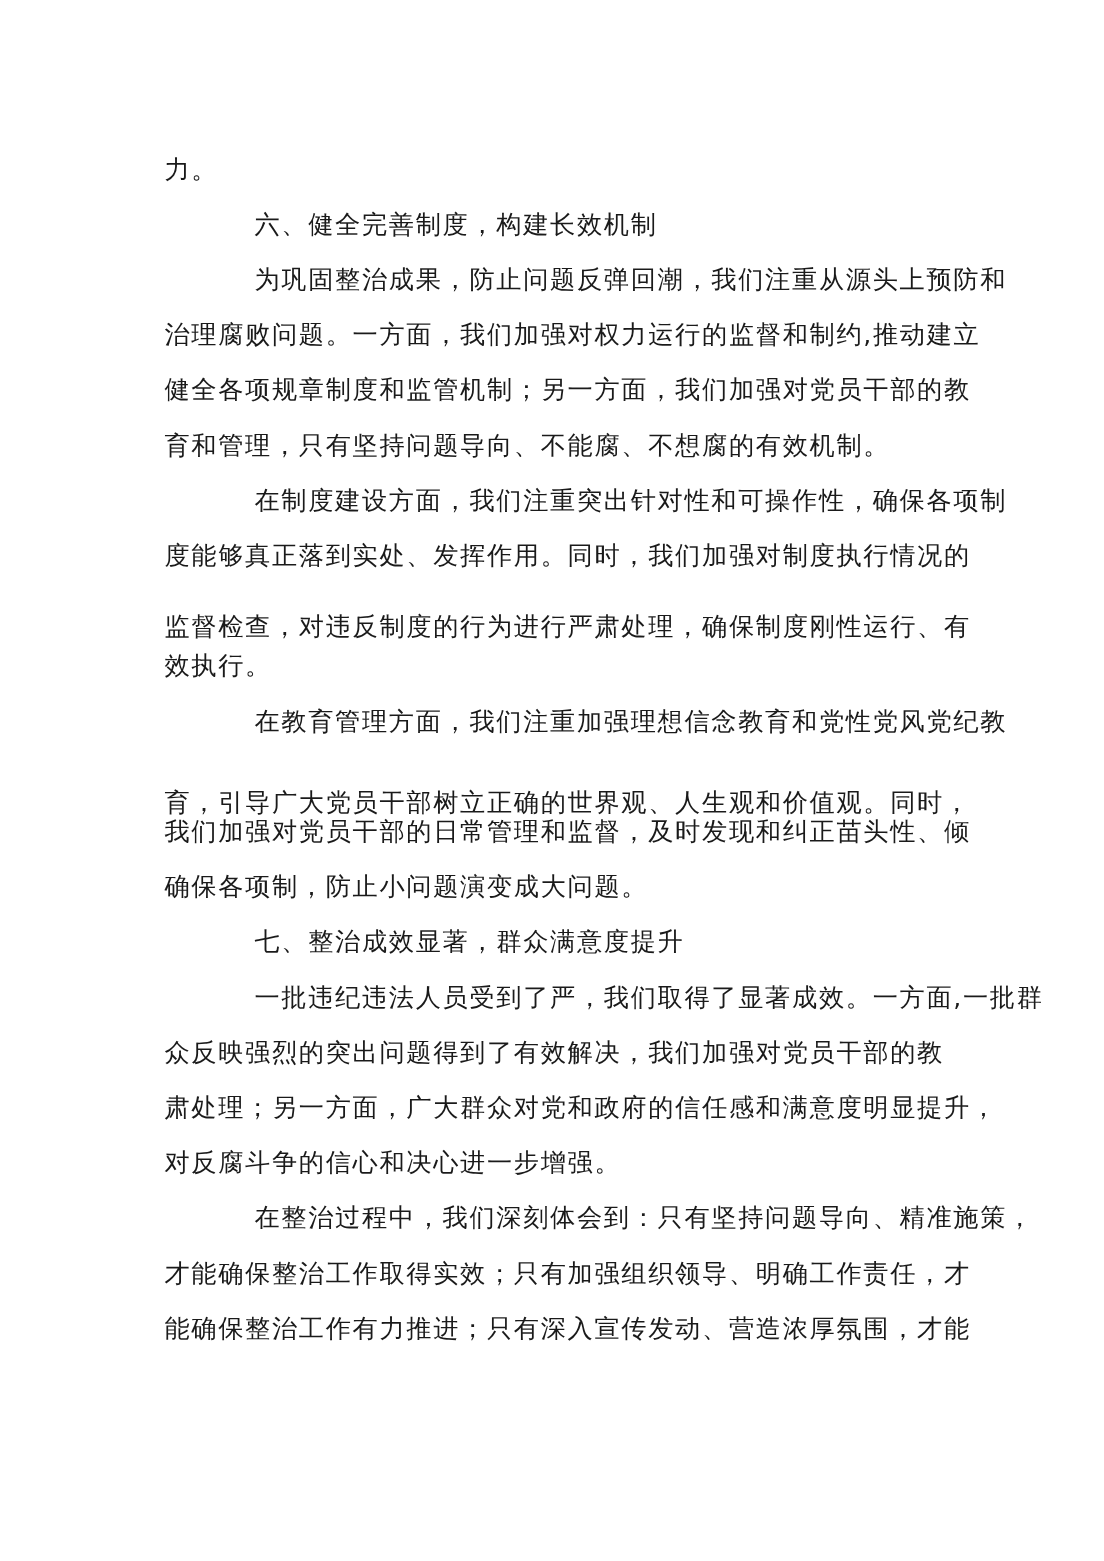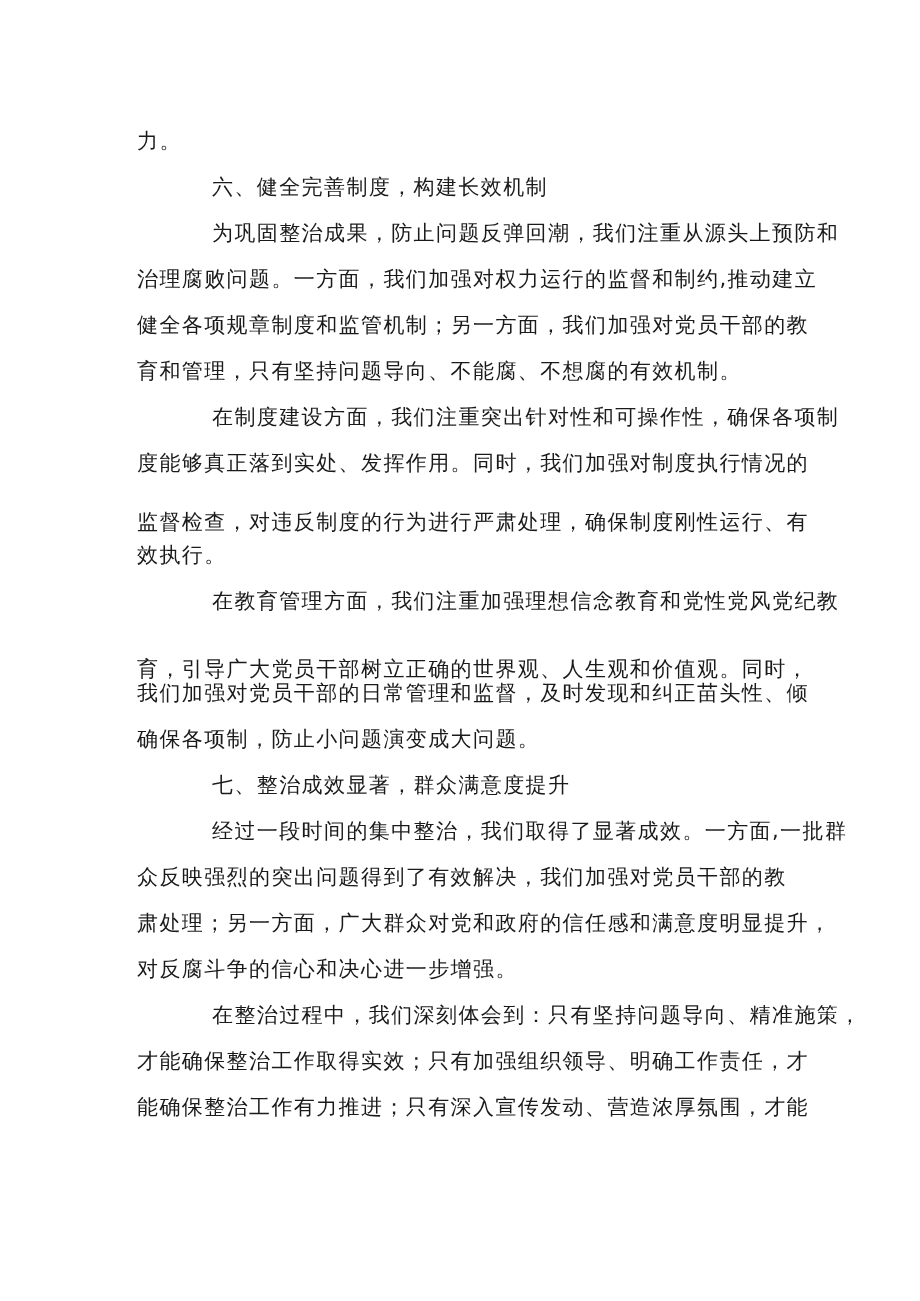--- a/index.html
+++ b/index.html
@@ -47,20 +47,20 @@
   <div class="line" style="top:230px">育和管理，只有坚持问题导向、不能腐、不想腐的有效机制。</div>
   <div class="line indent" style="top:276px">在制度建设方面，我们注重突出针对性和可操作性，确保各项制</div>
   <div class="line" style="top:322px">度能够真正落到实处、发挥作用。同时，我们加强对制度执行情况的</div>
   <div class="line" style="top:381px">监督检查，对违反制度的行为进行严肃处理，确保制度刚性运行、有</div>
   <div class="line" style="top:414px">效执行。</div>
   <div class="line indent" style="top:460px">在教育管理方面，我们注重加强理想信念教育和党性党风党纪教</div>
   <div class="line" style="top:528px">育，引导广大党员干部树立正确的世界观、人生观和价值观。同时，</div>
   <div class="line" style="top:552px">我们加强对党员干部的日常管理和监督，及时发现和纠正苗头性、倾</div>
   <div class="line" style="top:598px">确保各项制，防止小问题演变成大问题。</div>
   <div class="line indent" style="top:644px">七、整治成效显著，群众满意度提升</div>
-  <div class="line indent" style="top:690px">经过一段时间的集中整治，我们取得了显著成效。一方面,一批群</div>
+  <div class="line indent" style="top:690px">一批违纪违法人员受到了严，我们取得了显著成效。一方面,一批群</div>
   <div class="line" style="top:736px">众反映强烈的突出问题得到了有效解决，我们加强对党员干部的教</div>
   <div class="line" style="top:782px">肃处理；另一方面，广大群众对党和政府的信任感和满意度明显提升，</div>
   <div class="line" style="top:828px">对反腐斗争的信心和决心进一步增强。</div>
   <div class="line indent" style="top:874px">在整治过程中，我们深刻体会到：只有坚持问题导向、精准施策，</div>
   <div class="line" style="top:920px">才能确保整治工作取得实效；只有加强组织领导、明确工作责任，才</div>
   <div class="line" style="top:966px">能确保整治工作有力推进；只有深入宣传发动、营造浓厚氛围，才能</div>
 </div>
 
 </body></html>

